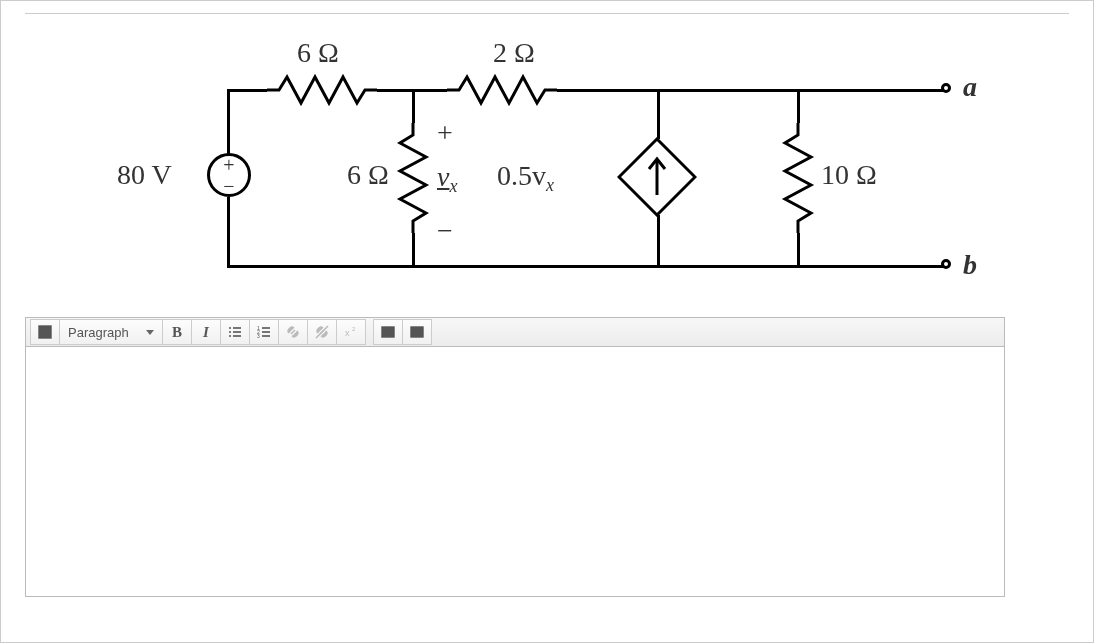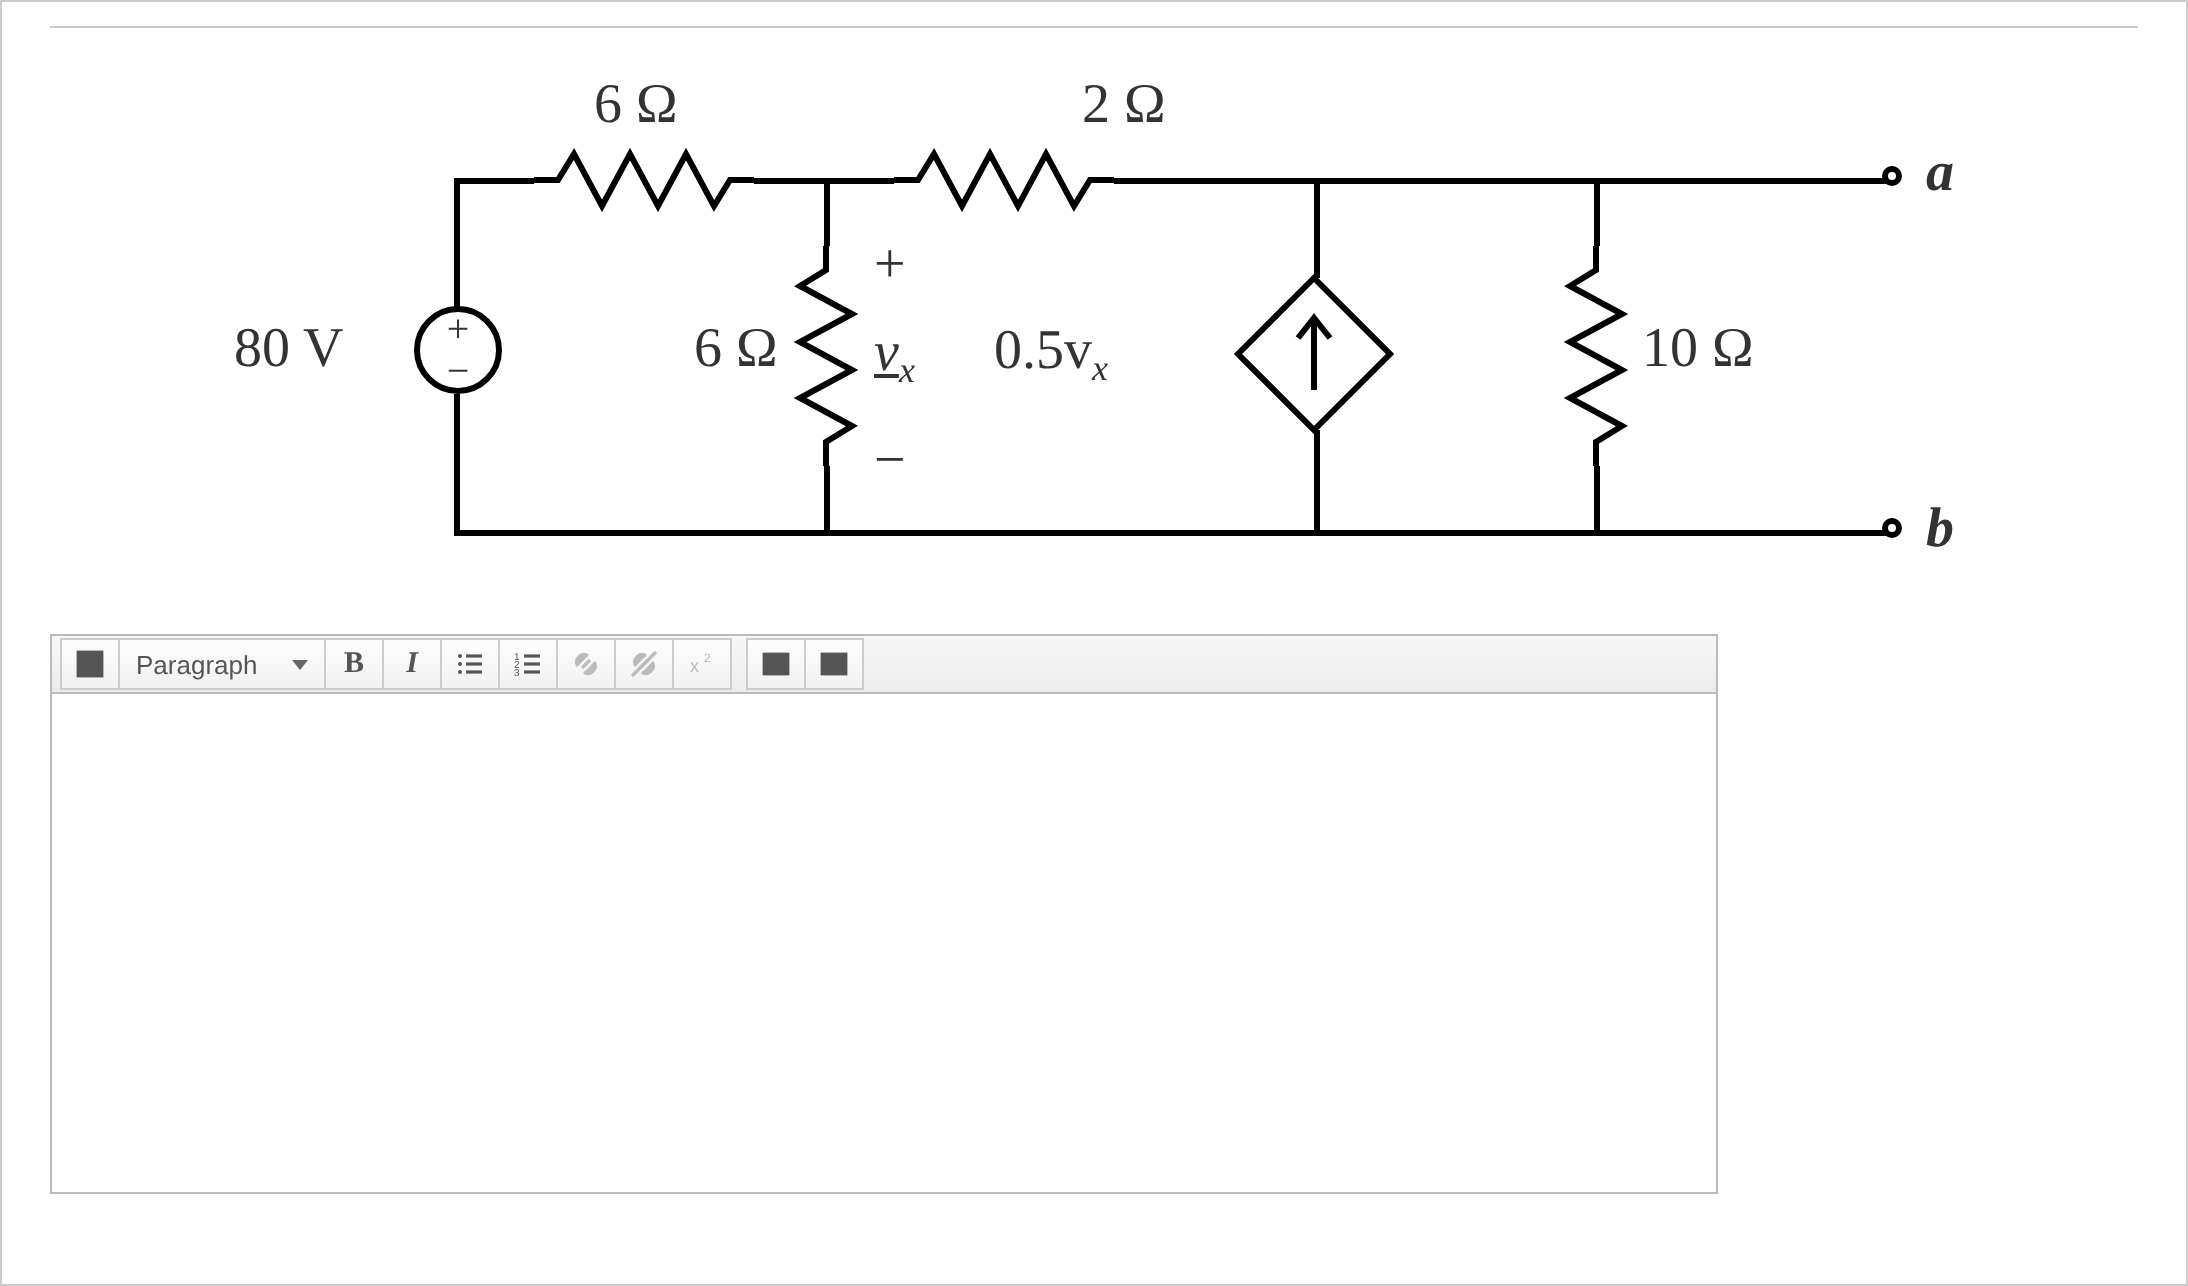--- a/index.html
+++ b/index.html
@@ -100,21 +100,21 @@
     height: 80px;
   }
   .diamond svg {
     width: 100%;
     height: 100%;
   }
 
   
   .editor {
     margin-top: 18px;
-    width: 834px;
+    width: 980px;
   }
   .toolbar {
     border: 1px solid #bbb;
     background: linear-gradient(#f7f7f7, #ececec);
     height: 30px;
     display: flex;
     align-items: center;
     padding: 0 4px;
     gap: 0px;
     font-size: 13px;
@@ -223,21 +223,21 @@
     <div class="wire vl" style="left:680px; top:204px; height:34px;"></div>
 
     <div class="wire hl" style="left:110px; top:236px; width:720px;"></div>
 
     <div class="term" style="left:824px; top:54px;"></div>
     <div class="term" style="left:824px; top:230px;"></div>
 
     <div class="clabel" style="left:0px; top:130px;">80 V</div>
     <div class="clabel" style="left:180px; top:8px;">6 Ω</div>
     <div class="clabel" style="left:230px; top:130px;text-align:right;">6 Ω</div>
-    <div class="clabel" style="left:424px; top:8px;">2 Ω</div>
+    <div class="clabel" style="left:376px; top:8px;">2 Ω</div>
     <div class="clabel" style="left:704px; top:130px;">10 Ω</div>
 
     <div class="clabel" style="left:320px; top:88px;">+</div>
     <div class="clabel" style="left:320px; top:186px;">−</div>
     <div class="clabel" style="left:320px; top:132px;text-decoration:underline;">
       <span class="em">v</span><span class="sub">x</span>
     </div>
 
     <div class="clabel" style="left:380px; top:131px;">
       <span>0.5v</span><span class="sub">x</span>

